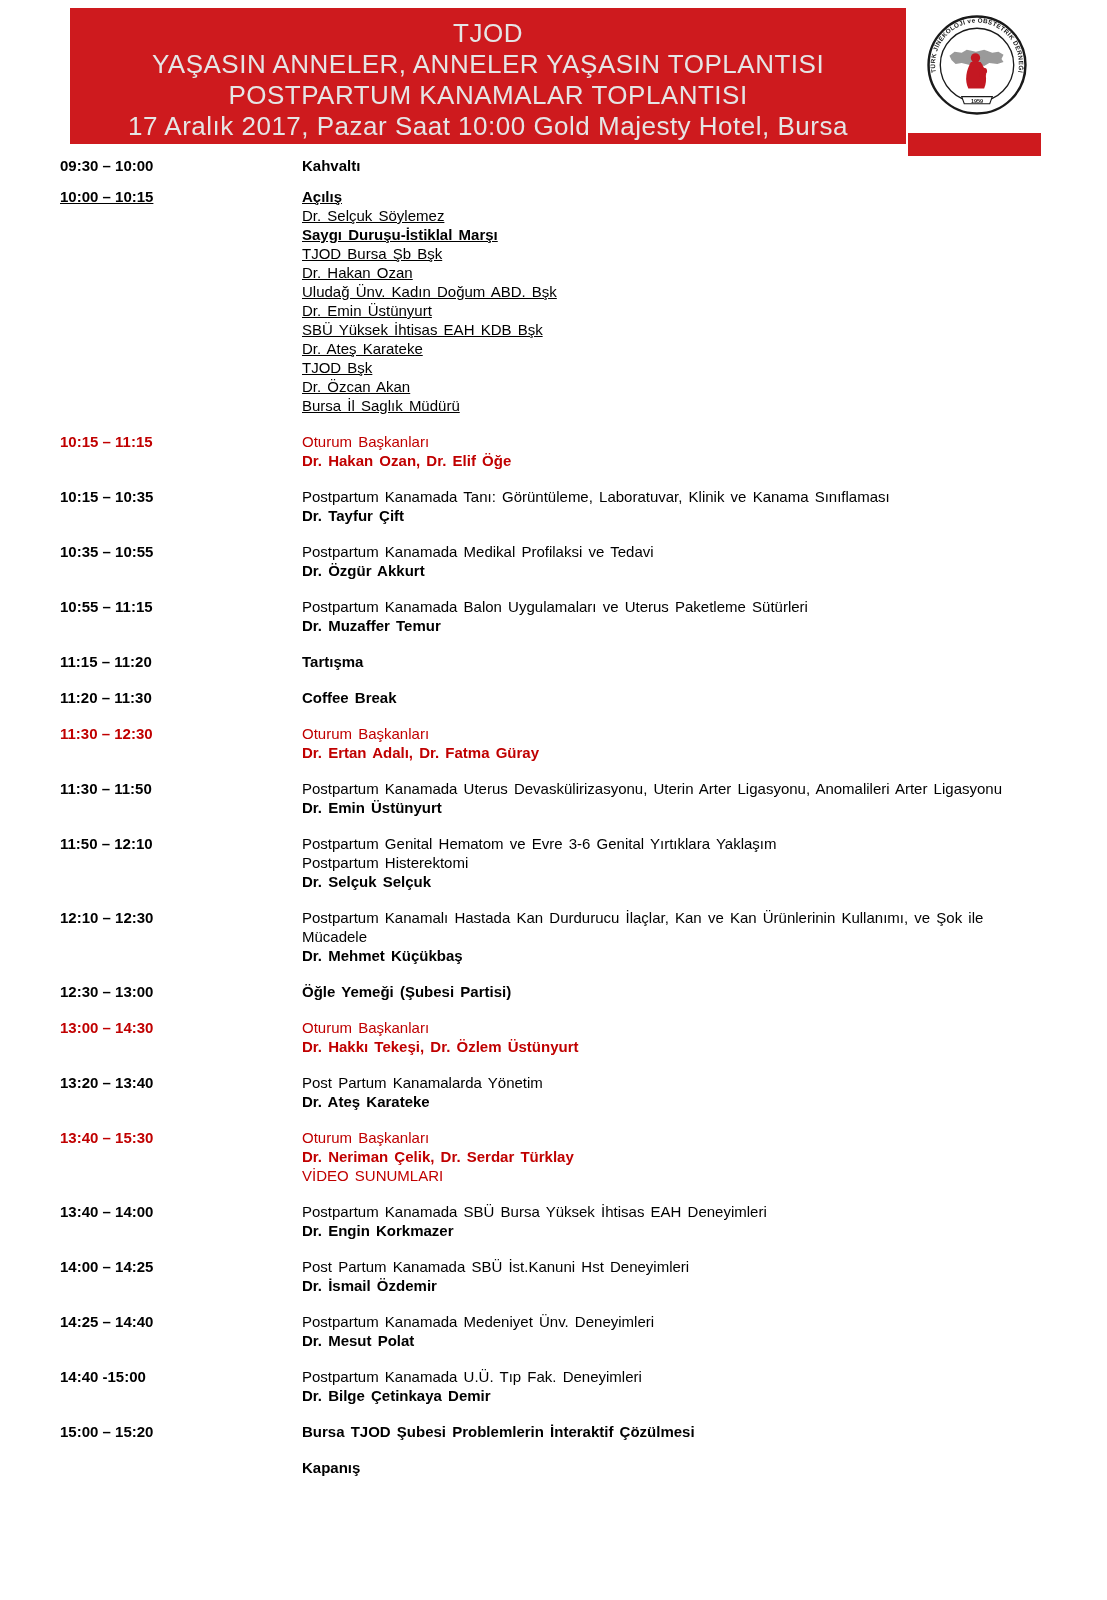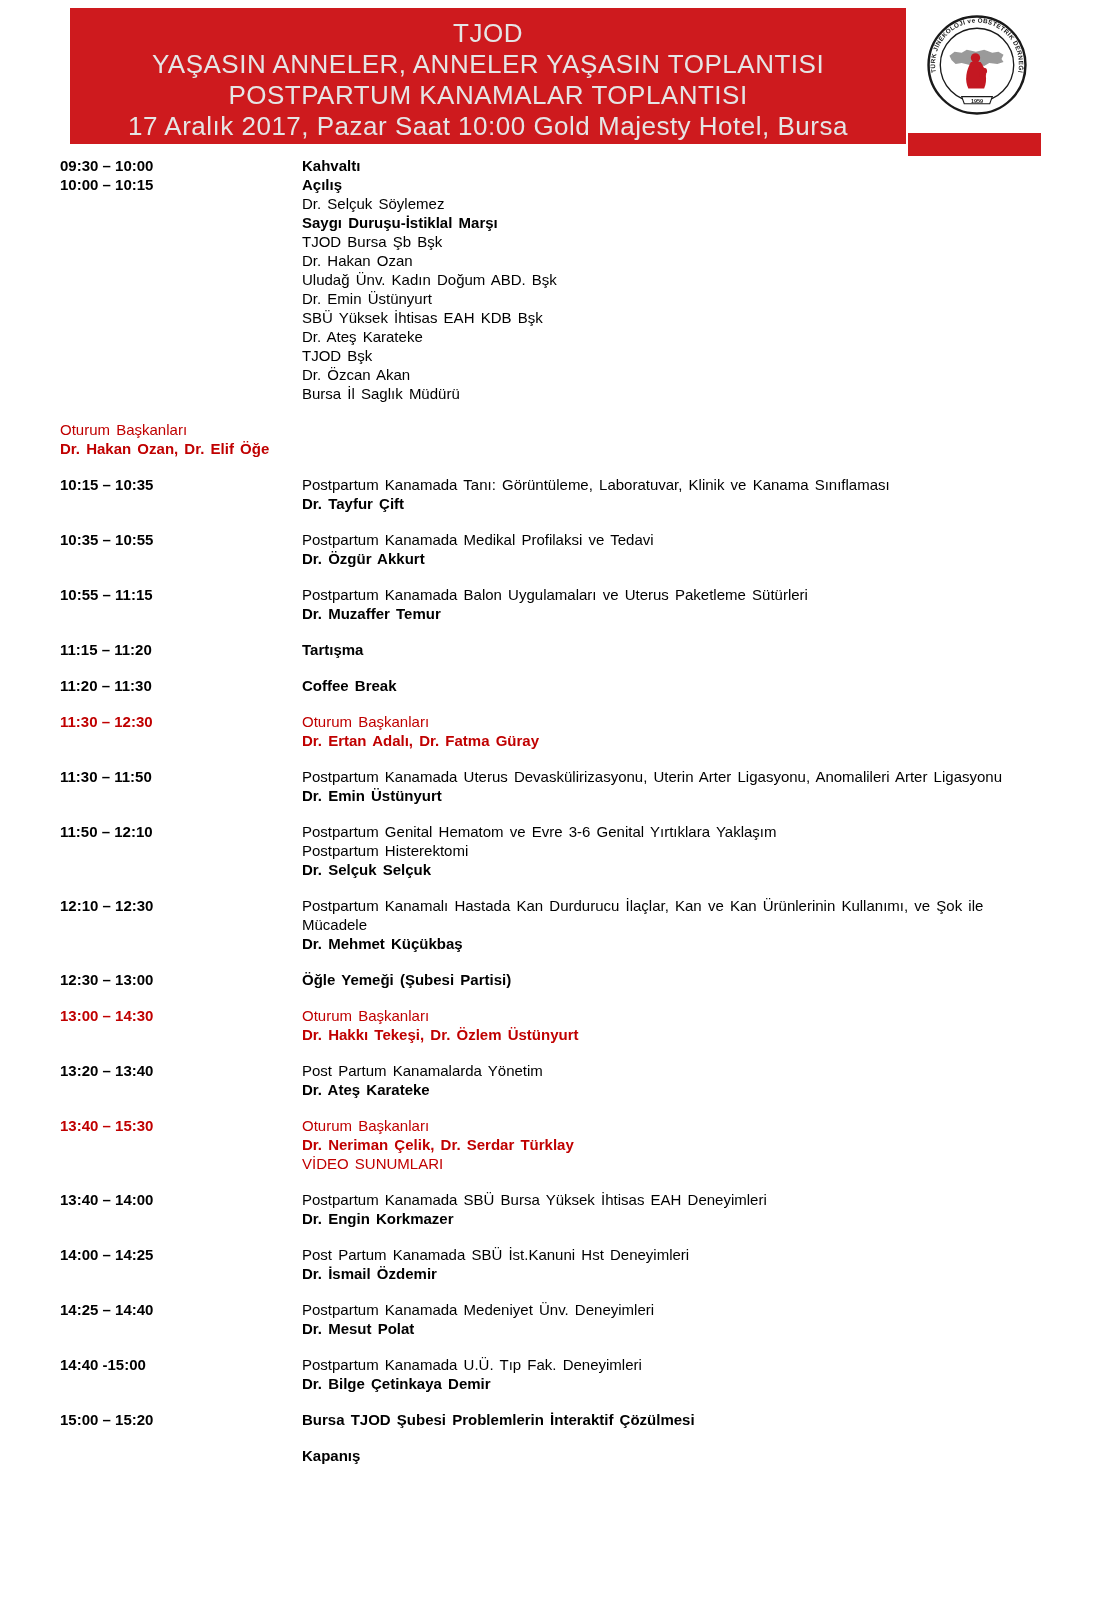--- a/index.html
+++ b/index.html
@@ -34,21 +34,21 @@
   }
   .logo-wrap{
     position:absolute;left:926px;top:14px;width:102px;height:102px;
   }
   
   .schedule{
     position:absolute;left:60px;top:156px;width:990px;
   }
   .entry{display:flex;margin-top:17px;}
   .entry:nth-child(1){margin-top:0;}
-  .entry:nth-child(2){margin-top:0;}
+  .entry:nth-child(2){margin-top:12px;text-decoration:underline;}
   .entry .time{
     flex:0 0 242px;font-weight:700;font-size:15px;line-height:19px;
     white-space:nowrap;
   }
   .entry .content{flex:0 0 725px;max-width:725px;}
   .entry .line{
     font-size:15px;line-height:19px;word-spacing:2px;
   }
   .entry .line.b{font-weight:700;}
   .red{color:var(--red-text);}
@@ -106,20 +106,21 @@
         <div class="line">Uludağ Ünv. Kadın Doğum ABD. Bşk</div>
         <div class="line">Dr. Emin Üstünyurt</div>
         <div class="line">SBÜ Yüksek İhtisas EAH KDB Bşk</div>
         <div class="line">Dr. Ateş Karateke</div>
         <div class="line">TJOD Bşk</div>
         <div class="line">Dr. Özcan Akan</div>
         <div class="line">Bursa İl Saglık Müdürü</div>
       </div>
     </div>
     <div class="entry">
+      <div class="time red">10:15 – 11:15</div>
       <div class="content">
         <div class="line red">Oturum Başkanları</div>
         <div class="line b red">Dr. Hakan Ozan, Dr. Elif Öğe</div>
       </div>
     </div>
     <div class="entry">
       <div class="time">10:15 – 10:35</div>
       <div class="content">
         <div class="line">Postpartum Kanamada Tanı: Görüntüleme, Laboratuvar, Klinik ve Kanama Sınıflaması</div>
         <div class="line b">Dr. Tayfur Çift</div>

